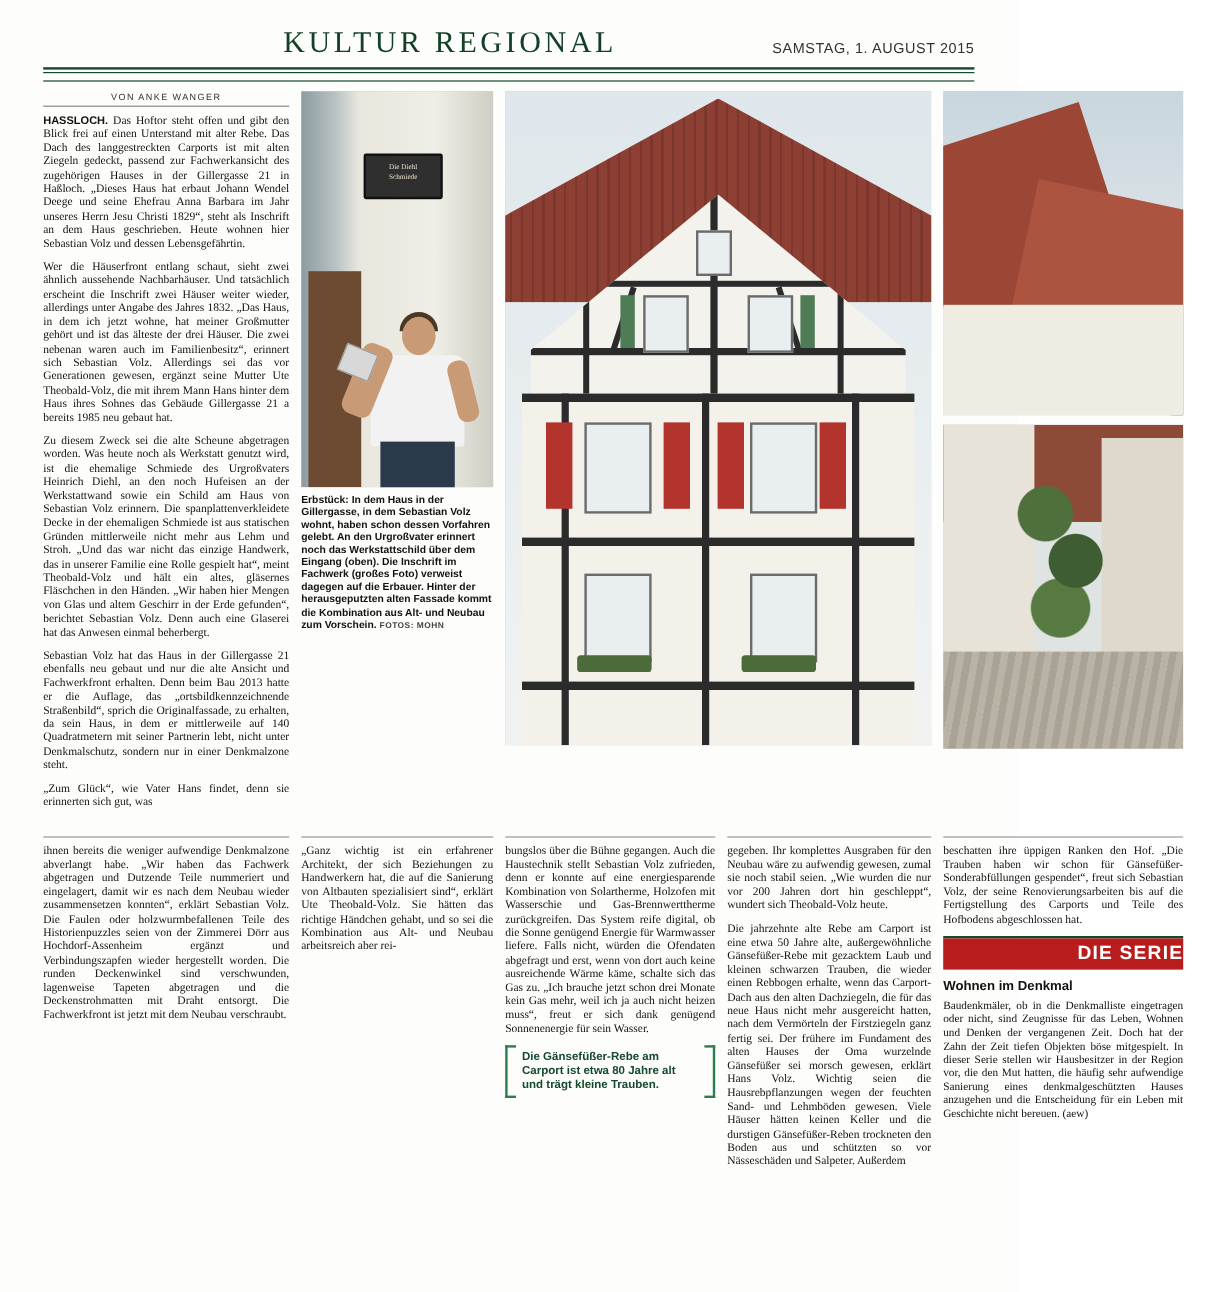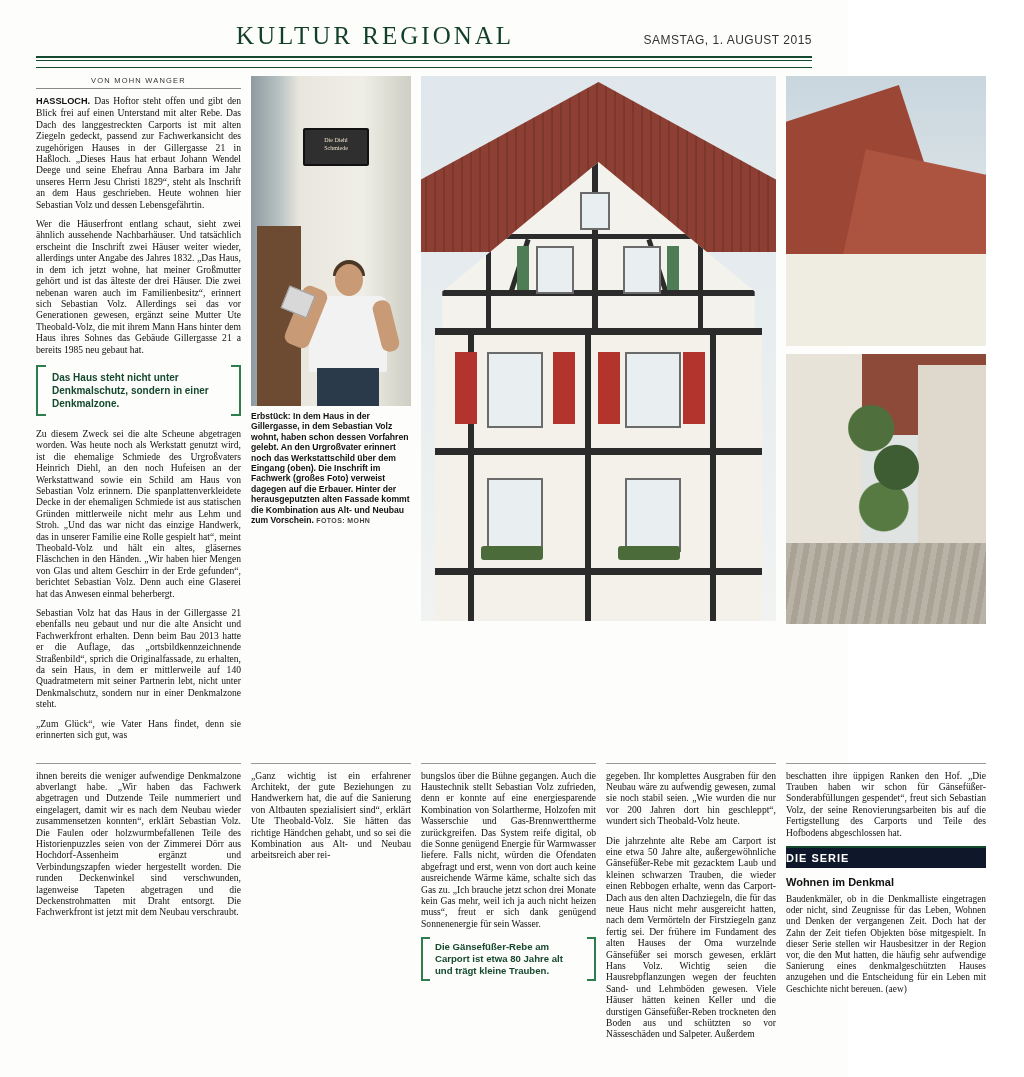--- a/index.html
+++ b/index.html
@@ -182,24 +182,24 @@
     margin-top:10px;
   }
   .hr-top{border-top:1px solid #999;margin-top:4px;padding-top:6px;}
 
   
   .serie{
     border-top:2px solid #15492e;
     padding-top:0;
   }
   .serie-head{
-    background:#0f172a;color:#fff;
-    font-family:"Liberation Sans", sans-serif;
-    font-weight:bold;font-size:11px;letter-spacing:1px;
-    text-align:left;padding:4px 0;
+    background:#b91c1c;color:#fff;
+    font-family:"Liberation Sans", sans-serif;
+    font-weight:bold;font-size:16px;letter-spacing:1px;
+    text-align:right;padding:4px 0;
   }
   .serie-title{
     font-family:"Liberation Sans", sans-serif;
     font-weight:bold;font-size:11px;
     margin:8px 0 6px 0;color:#111;
   }
   .serie-body{font-size:9.4px;line-height:11.2px;text-align:justify;margin:0;}
 
   .green-quote{
     font-family:"Liberation Sans", sans-serif;
@@ -222,24 +222,23 @@
     <div class="date">SAMSTAG, 1. AUGUST 2015</div>
   </div>
   <div class="rule-thin"></div>
 
 
   <div class="rule-under-sub"></div>
 
   <div class="grid">
 
     <div class="col">
-      <div class="byline">VON MOHN WANGER</div>
+      <div class="byline">VON ANKE WANGER</div>
       <p class="body lead"><b>HASSLOCH.</b> <span>Das Hoftor steht offen und gibt den Blick frei auf einen Unterstand mit alter Rebe. Das Dach des langgestreckten Carports ist mit alten Ziegeln gedeckt, passend zur Fachwerkansicht des zugehörigen Hauses in der Gillergasse 21 in Haßloch. „Dieses Haus hat erbaut Johann Wendel Deege und seine Ehefrau Anna Barbara im Jahr unseres Herrn Jesu Christi 1829“, steht als Inschrift an dem Haus geschrieben. Heute wohnen hier Sebastian Volz und dessen Lebensgefährtin.</span></p>
       <p class="body">Wer die Häuserfront entlang schaut, sieht zwei ähnlich aussehende Nachbarhäuser. Und tatsächlich erscheint die Inschrift zwei Häuser weiter wieder, allerdings unter Angabe des Jahres 1832. „Das Haus, in dem ich jetzt wohne, hat meiner Großmutter gehört und ist das älteste der drei Häuser. Die zwei nebenan waren auch im Familienbesitz“, erinnert sich Sebastian Volz. Allerdings sei das vor Generationen gewesen, ergänzt seine Mutter Ute Theobald-Volz, die mit ihrem Mann Hans hinter dem Haus ihres Sohnes das Gebäude Gillergasse 21 a bereits 1985 neu gebaut hat.</p>
-      <div class="pullquote">Das Haus steht nicht unter Denkmalschutz, sondern in einer Denkmalzone.</div>
       <p class="body">Zu diesem Zweck sei die alte Scheune abgetragen worden. Was heute noch als Werkstatt genutzt wird, ist die ehemalige Schmiede des Urgroßvaters Heinrich Diehl, an den noch Hufeisen an der Werkstattwand sowie ein Schild am Haus von Sebastian Volz erinnern. Die spanplattenverkleidete Decke in der ehemaligen Schmiede ist aus statischen Gründen mittlerweile nicht mehr aus Lehm und Stroh. „Und das war nicht das einzige Handwerk, das in unserer Familie eine Rolle gespielt hat“, meint Theobald-Volz und hält ein altes, gläsernes Fläschchen in den Händen. „Wir haben hier Mengen von Glas und altem Geschirr in der Erde gefunden“, berichtet Sebastian Volz. Denn auch eine Glaserei hat das Anwesen einmal beherbergt.</p>
       <p class="body">Sebastian Volz hat das Haus in der Gillergasse 21 ebenfalls neu gebaut und nur die alte Ansicht und Fachwerkfront erhalten. Denn beim Bau 2013 hatte er die Auflage, das „ortsbildkennzeichnende Straßenbild“, sprich die Originalfassade, zu erhalten, da sein Haus, in dem er mittlerweile auf 140 Quadratmetern mit seiner Partnerin lebt, nicht unter Denkmalschutz, sondern nur in einer Denkmalzone steht.</p>
       <p class="body">„Zum Glück“, wie Vater Hans findet, denn sie erinnerten sich gut, was</p>
     </div>
 
     <div class="col">
       <div class="photo ph-man">
         <div class="sky1"></div>
         <div class="wall1"></div>
         <div class="door1"></div>
@@ -321,21 +320,21 @@
         <div class="ground4"></div>
       </div>
     </div>
   </div>
 
   <div class="bottom">
     <div class="col hr-top">
       <p class="body">ihnen bereits die weniger aufwendige Denkmalzone abverlangt habe. „Wir haben das Fachwerk abgetragen und Dutzende Teile nummeriert und eingelagert, damit wir es nach dem Neubau wieder zusammensetzen konnten“, erklärt Sebastian Volz. Die Faulen oder holzwurmbefallenen Teile des Historienpuzzles seien von der Zimmerei Dörr aus Hochdorf-Assenheim ergänzt und Verbindungszapfen wieder hergestellt worden. Die runden Deckenwinkel sind verschwunden, lagenweise Tapeten abgetragen und die Deckenstrohmatten mit Draht entsorgt. Die Fachwerkfront ist jetzt mit dem Neubau verschraubt.</p>
     </div>
     <div class="col hr-top">
-      <p class="body">„Ganz wichtig ist ein erfahrener Architekt, der gute Beziehungen zu Handwerkern hat, die auf die Sanierung von Altbauten spezialisiert sind“, erklärt Ute Theobald-Volz. Sie hätten das richtige Händchen gehabt, und so sei die Kombination aus Alt- und Neubau arbeitsreich aber rei-</p>
+      <p class="body">„Ganz wichtig ist ein erfahrener Architekt, der sich Beziehungen zu Handwerkern hat, die auf die Sanierung von Altbauten spezialisiert sind“, erklärt Ute Theobald-Volz. Sie hätten das richtige Händchen gehabt, und so sei die Kombination aus Alt- und Neubau arbeitsreich aber rei-</p>
     </div>
     <div class="col hr-top">
       <p class="body">bungslos über die Bühne gegangen. Auch die Haustechnik stellt Sebastian Volz zufrieden, denn er konnte auf eine energiesparende Kombination von Solartherme, Holzofen mit Wasserschie und Gas-Brennwerttherme zurückgreifen. Das System reife digital, ob die Sonne genügend Energie für Warmwasser liefere. Falls nicht, würden die Ofendaten abgefragt und erst, wenn von dort auch keine ausreichende Wärme käme, schalte sich das Gas zu. „Ich brauche jetzt schon drei Monate kein Gas mehr, weil ich ja auch nicht heizen muss“, freut er sich dank genügend Sonnenenergie für sein Wasser.</p>
       <div class="green-quote">Die Gänsefüßer-Rebe am Carport ist etwa 80 Jahre alt und trägt kleine Trauben.</div>
 
     </div>
     <div class="col hr-top">
       <p class="body">gegeben. Ihr komplettes Ausgraben für den Neubau wäre zu aufwendig gewesen, zumal sie noch stabil seien. „Wie wurden die nur vor 200 Jahren dort hin geschleppt“, wundert sich Theobald-Volz heute.</p>
       <p class="body">Die jahrzehnte alte Rebe am Carport ist eine etwa 50 Jahre alte, außergewöhnliche Gänsefüßer-Rebe mit gezacktem Laub und kleinen schwarzen Trauben, die wieder einen Rebbogen erhalte, wenn das Carport-Dach aus den alten Dachziegeln, die für das neue Haus nicht mehr ausgereicht hatten, nach dem Vermörteln der Firstziegeln ganz fertig sei. Der frühere im Fundament des alten Hauses der Oma wurzelnde Gänsefüßer sei morsch gewesen, erklärt Hans Volz. Wichtig seien die Hausrebpflanzungen wegen der feuchten Sand- und Lehmböden gewesen. Viele Häuser hätten keinen Keller und die durstigen Gänsefüßer-Reben trockneten den Boden aus und schützten so vor Nässeschäden und Salpeter. Außerdem</p>
     </div>

